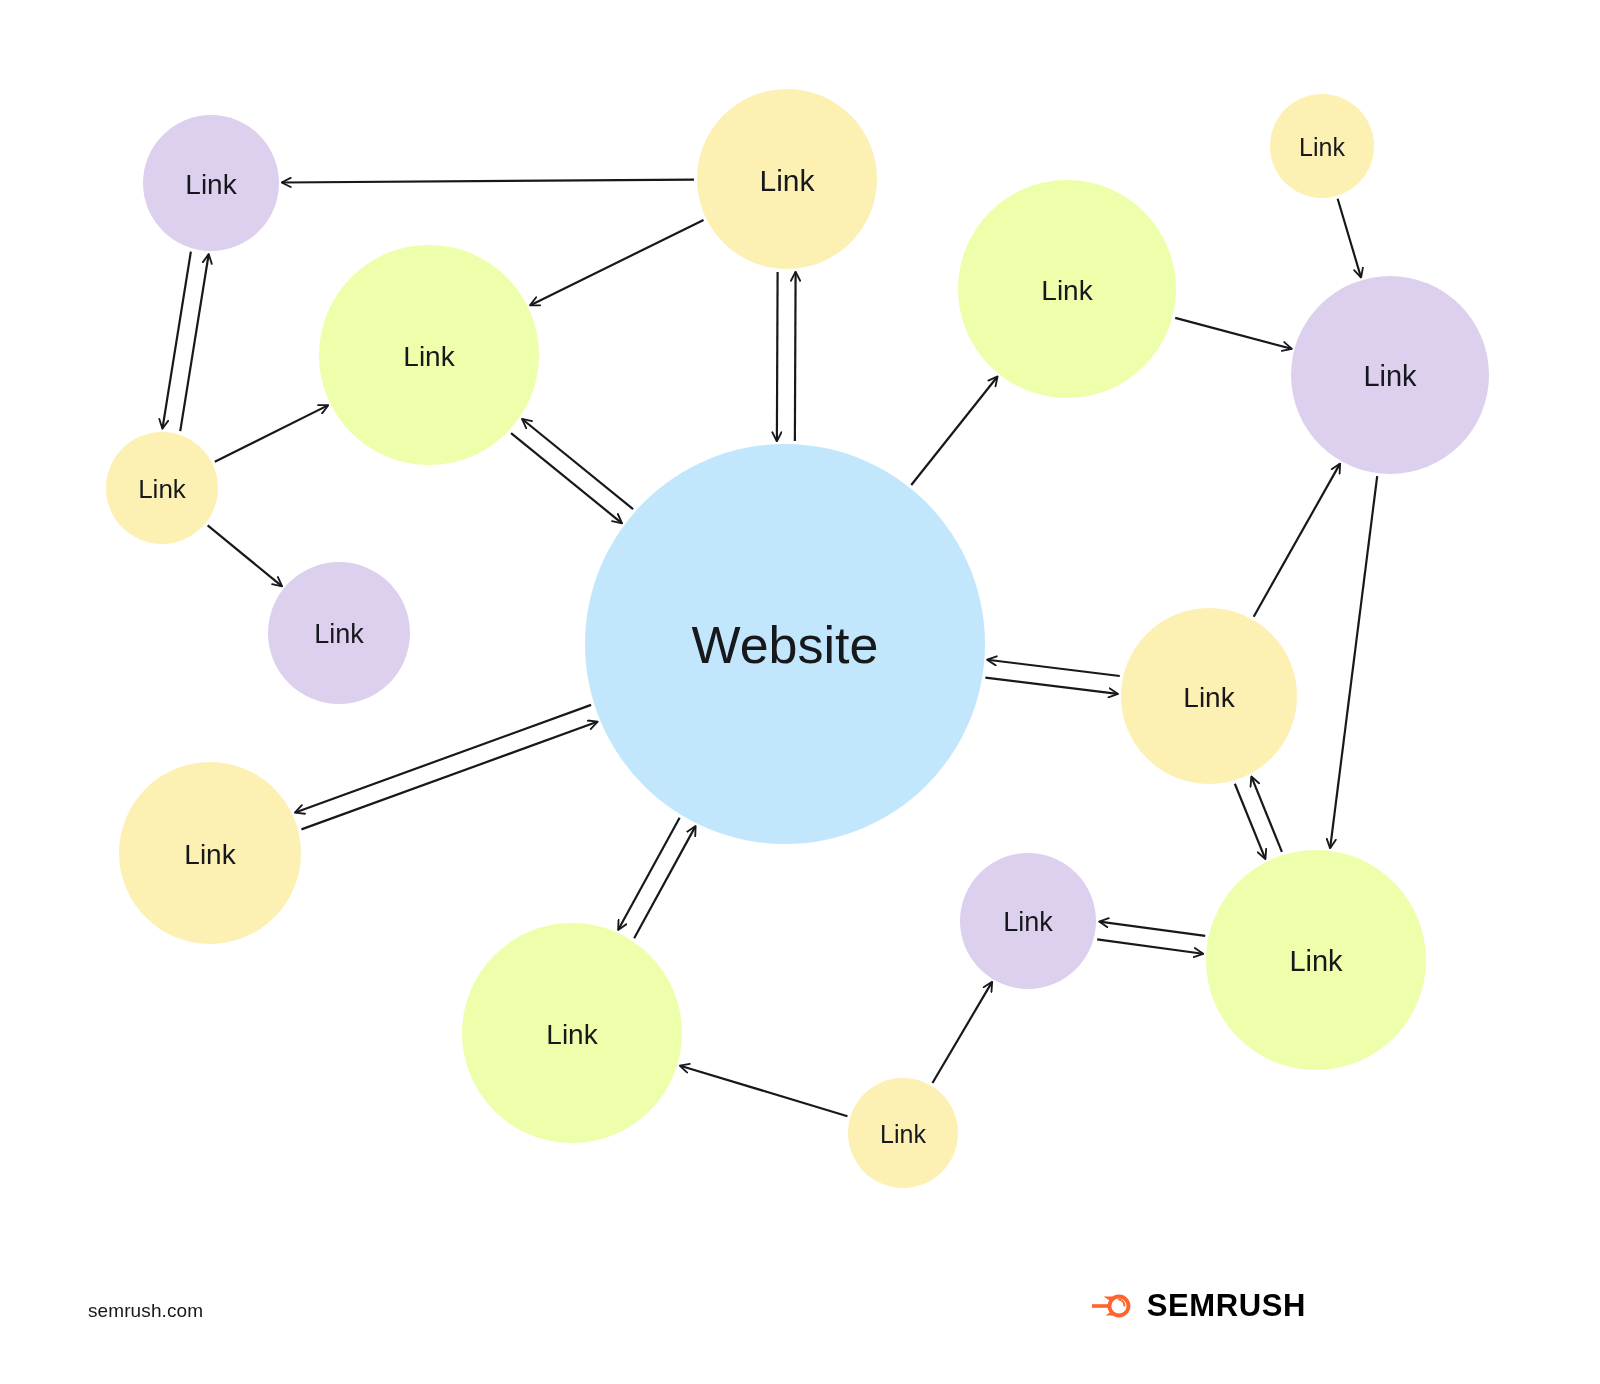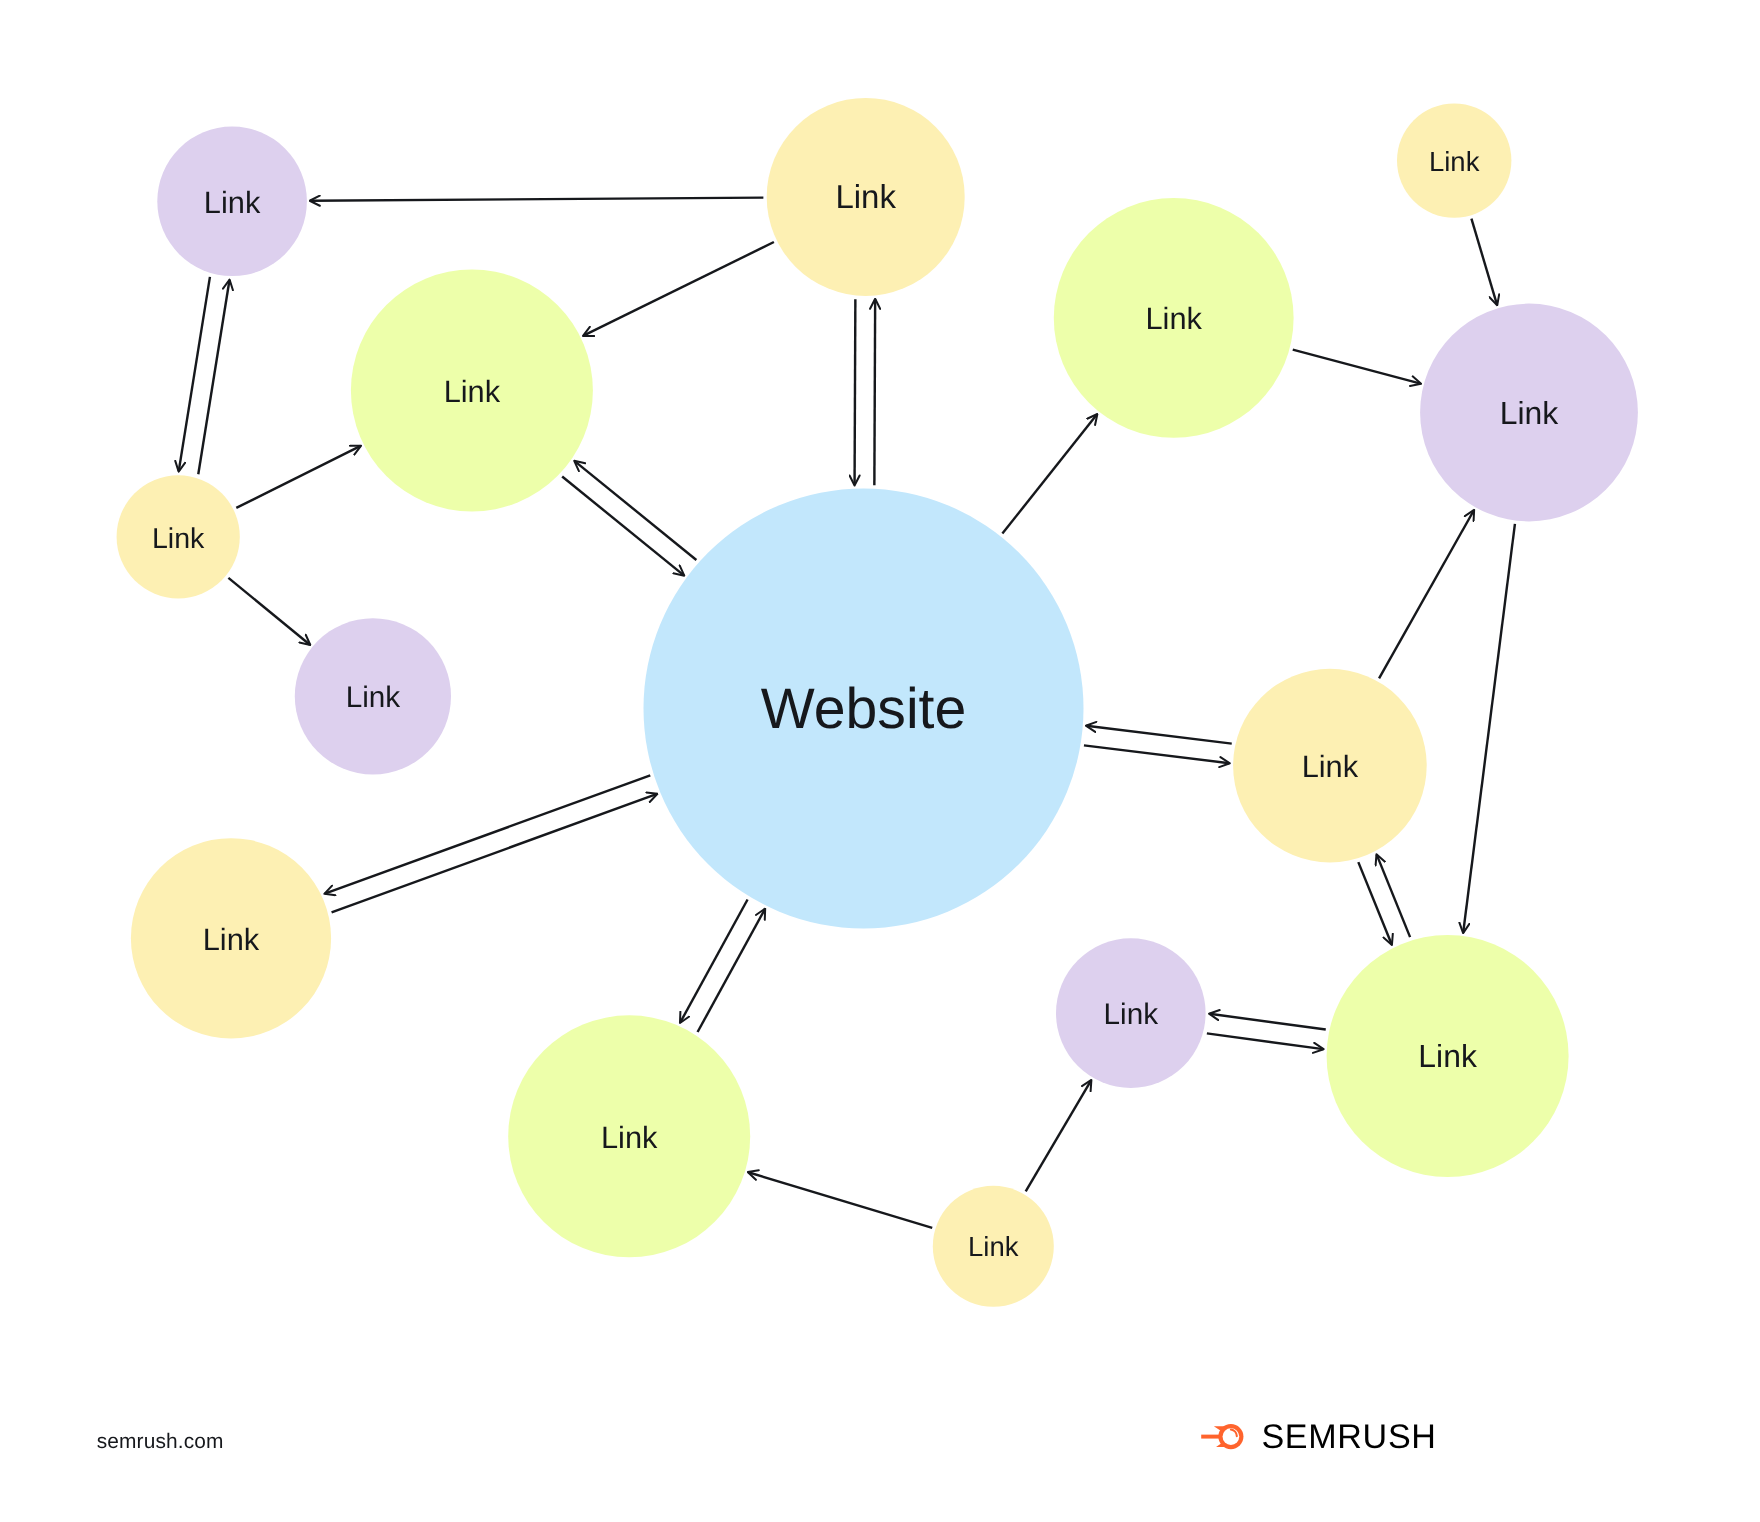--- a/index.html
+++ b/index.html
@@ -56,21 +56,21 @@
     position: absolute;
     right: 118px;
     top: 24px;
     display: flex;
     align-items: center;
     gap: 13px;
   }
   #brand-wordmark {
     font-family: "Liberation Sans", sans-serif;
     font-size: 31px;
-    font-weight: 400;
+    font-weight: 700;
     color: #000000;
     letter-spacing: 0.6px;
   }
 </style>
 </head>
 <body>
 
 <div id="page">
 
   <svg id="graph" viewBox="0 0 1600 1384">

